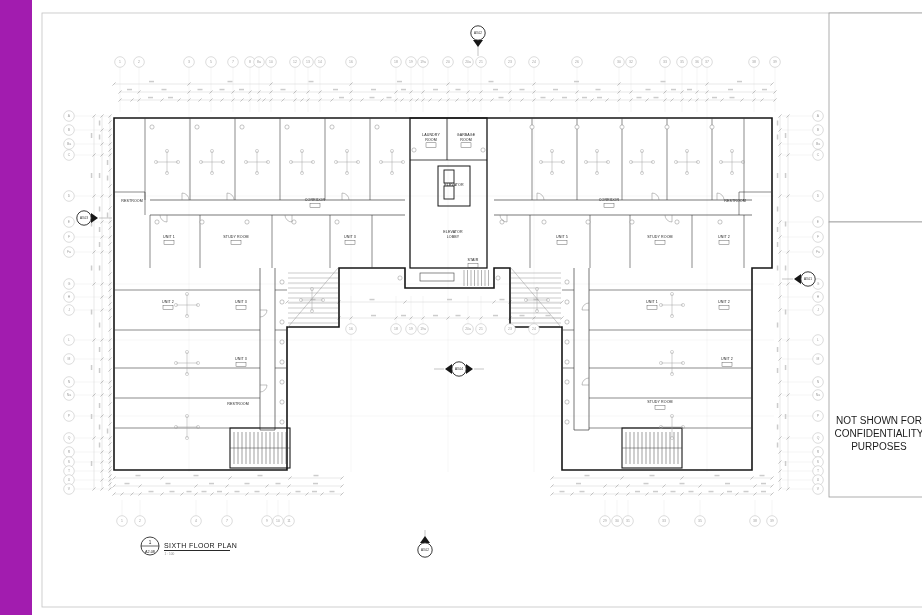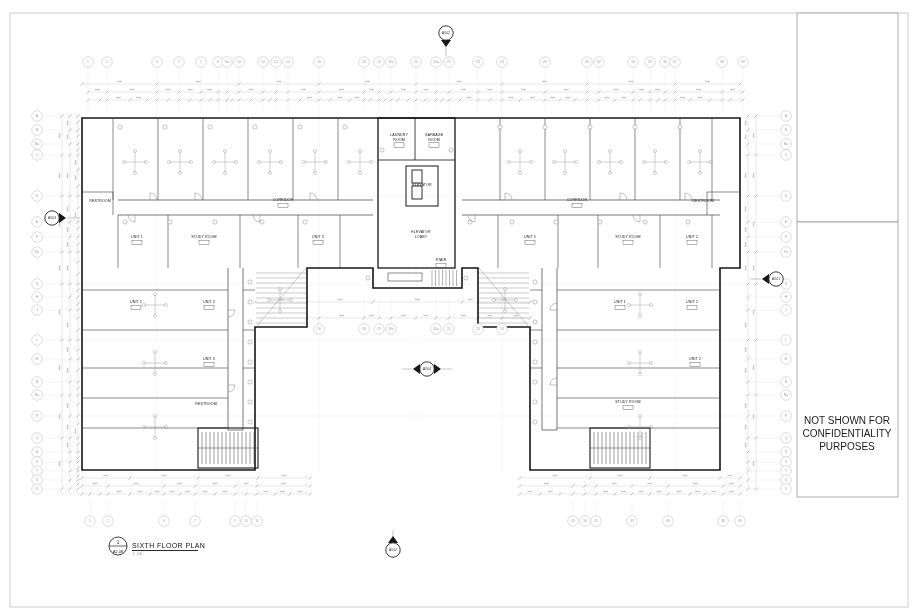--- a/index.html
+++ b/index.html
@@ -1,17 +1,17 @@
 <!DOCTYPE html>
 <html><head>
 <meta charset="utf-8">
 <style>
   html,body{margin:0;padding:0;background:#fff;width:922px;height:615px;overflow:hidden;
     font-family:"Liberation Sans",sans-serif;}
-  .sheet{position:relative;width:792px;height:615px;background:#a21caf;}
+  .sheet{position:relative;width:792px;height:615px;background:#a21caf;padding-left:32px;}
   svg text{font-family:"Liberation Sans",sans-serif;}
 </style>
 </head>
 <body>
 
 <div class="sheet">
 <svg width="922" height="615" viewBox="0 0 922 615" font-family="Liberation Sans, sans-serif">
 
   <rect x="0" y="0" width="922" height="615" fill="#ffffff"></rect>
   <rect x="10" y="13" width="898" height="594" fill="none" stroke="#c2c2c2" stroke-width="0.8"></rect>

